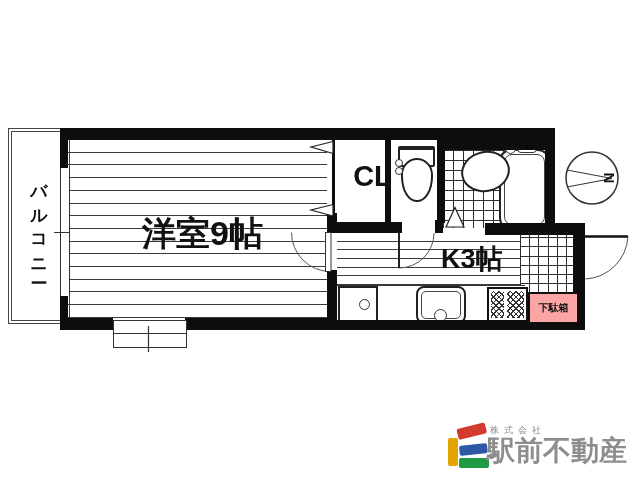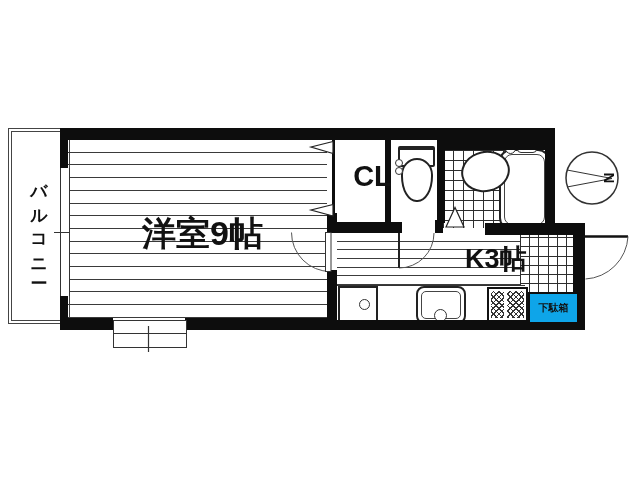--- a/index.html
+++ b/index.html
@@ -18,21 +18,21 @@
     repeating-linear-gradient(to right, #2e2e2e 0 1px, transparent 1px 10px),
     repeating-linear-gradient(to bottom, #2e2e2e 0 1px, transparent 1px 10px);}
   .fix{position:absolute;background:#fff;z-index:2;}
   .lbl{position:absolute;z-index:6;font-weight:bold;color:#111;white-space:nowrap;}
   #svg-overlay{position:absolute;left:0;top:0;z-index:5;pointer-events:none;}
   .balcony{position:absolute;left:8px;top:128px;width:60px;height:194px;
     border:1px solid #444;z-index:1;background:#fff;}
   .balcony-inner{position:absolute;left:2px;top:2px;right:2px;bottom:2px;border:1px solid #444;
     display:flex;align-items:center;justify-content:center;}
   .balcony-text{writing-mode:vertical-rl;font-size:17px;font-weight:bold;letter-spacing:6px;color:#111;}
-  .shoe-box{position:absolute;left:528px;top:292px;width:47px;height:28px;background:#0ea5e9;
+  .shoe-box{position:absolute;left:528px;top:292px;width:47px;height:28px;background:#fca5a5;
     border:2px solid #0d0d0d;z-index:4;display:flex;align-items:center;justify-content:center;
     font-size:10px;font-weight:bold;}
   .logo{position:absolute;left:444px;top:420px;width:190px;height:55px;z-index:6;}
   .logo .bar{position:absolute;border-radius:2px;}
   .logo-prefix{position:absolute;left:46px;top:4px;font-size:9px;letter-spacing:5px;color:#8a8a8a;}
   .logo-name{position:absolute;left:43px;top:12px;font-size:28px;font-weight:bold;color:#8d8d8d;}
 </style>
 </head>
 <body>
 
@@ -126,16 +126,24 @@
     <g>
       <circle cx="592" cy="178" r="26" fill="#fff" stroke="#333" stroke-width="1.5"></circle>
       <line x1="567" y1="170" x2="612" y2="178.5" stroke="#333" stroke-width="1"></line>
       <line x1="567" y1="187" x2="612" y2="178.5" stroke="#333" stroke-width="1"></line>
       <text x="609" y="183" font-size="15" font-weight="bold" fill="#111" text-anchor="middle" transform="rotate(90 609 178)">N</text>
     </g>
   </svg>
 
   <div class="lbl" style="left:142px;top:211px;font-size:34px;">洋室9帖</div>
   <div class="lbl" style="left:348px;top:160px;width:49px;text-align:center;font-size:29px;">CL</div>
-  <div class="lbl" style="left:441px;top:241px;font-size:27px;margin-left:24px;">K3帖</div>
+  <div class="lbl" style="left:441px;top:241px;font-size:27px;">K3帖</div>
 
+  <div class="logo">
+    <div class="bar" style="left: 4px; top: 18px; width: 10px; height: 28px; background: rgb(226, 164, 0);"></div>
+    <div class="bar" style="left: 15px; top: 9px; width: 29px; height: 11px; transform: rotate(-14deg); transform-origin: left bottom; background: rgb(210, 59, 46);"></div>
+    <div class="bar" style="left: 16px; top: 26px; width: 28px; height: 10px; transform: rotate(-6deg); transform-origin: left bottom; background: rgb(46, 87, 166);"></div>
+    <div class="bar" style="left: 15px; top: 38px; width: 30px; height: 10px; background: rgb(30, 154, 68);"></div>
+    <div class="logo-prefix">株式会社</div>
+    <div class="logo-name">駅前不動産</div>
+  </div>
 
 </div>
 
 </body></html>

